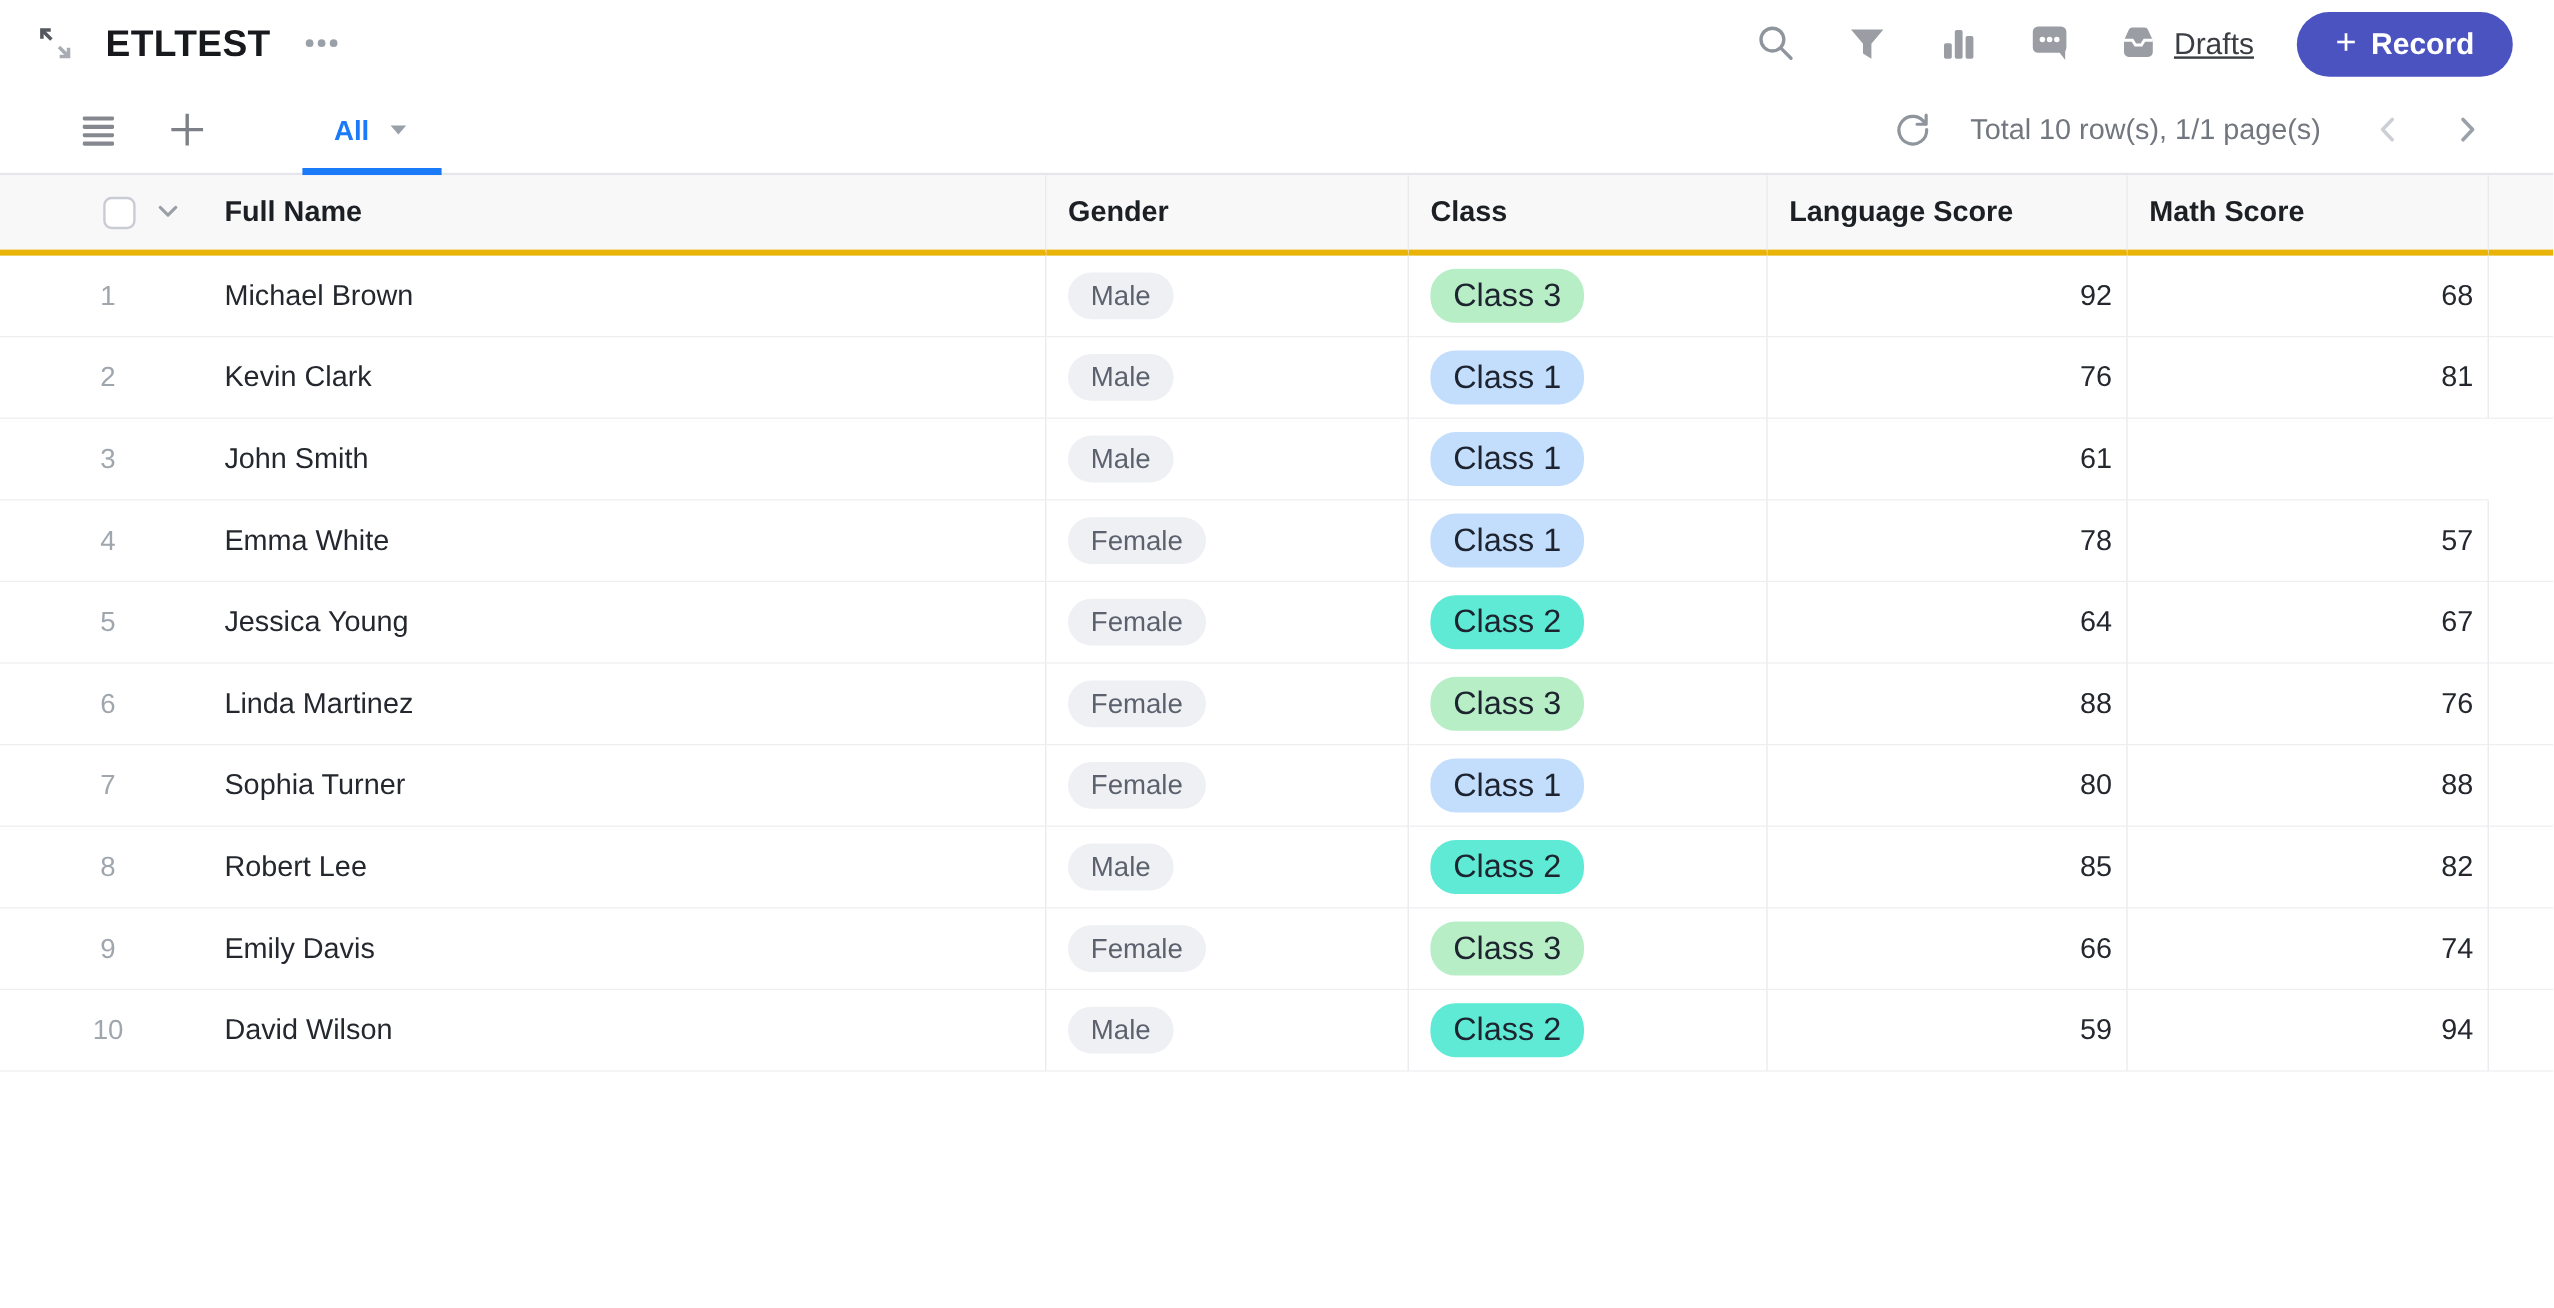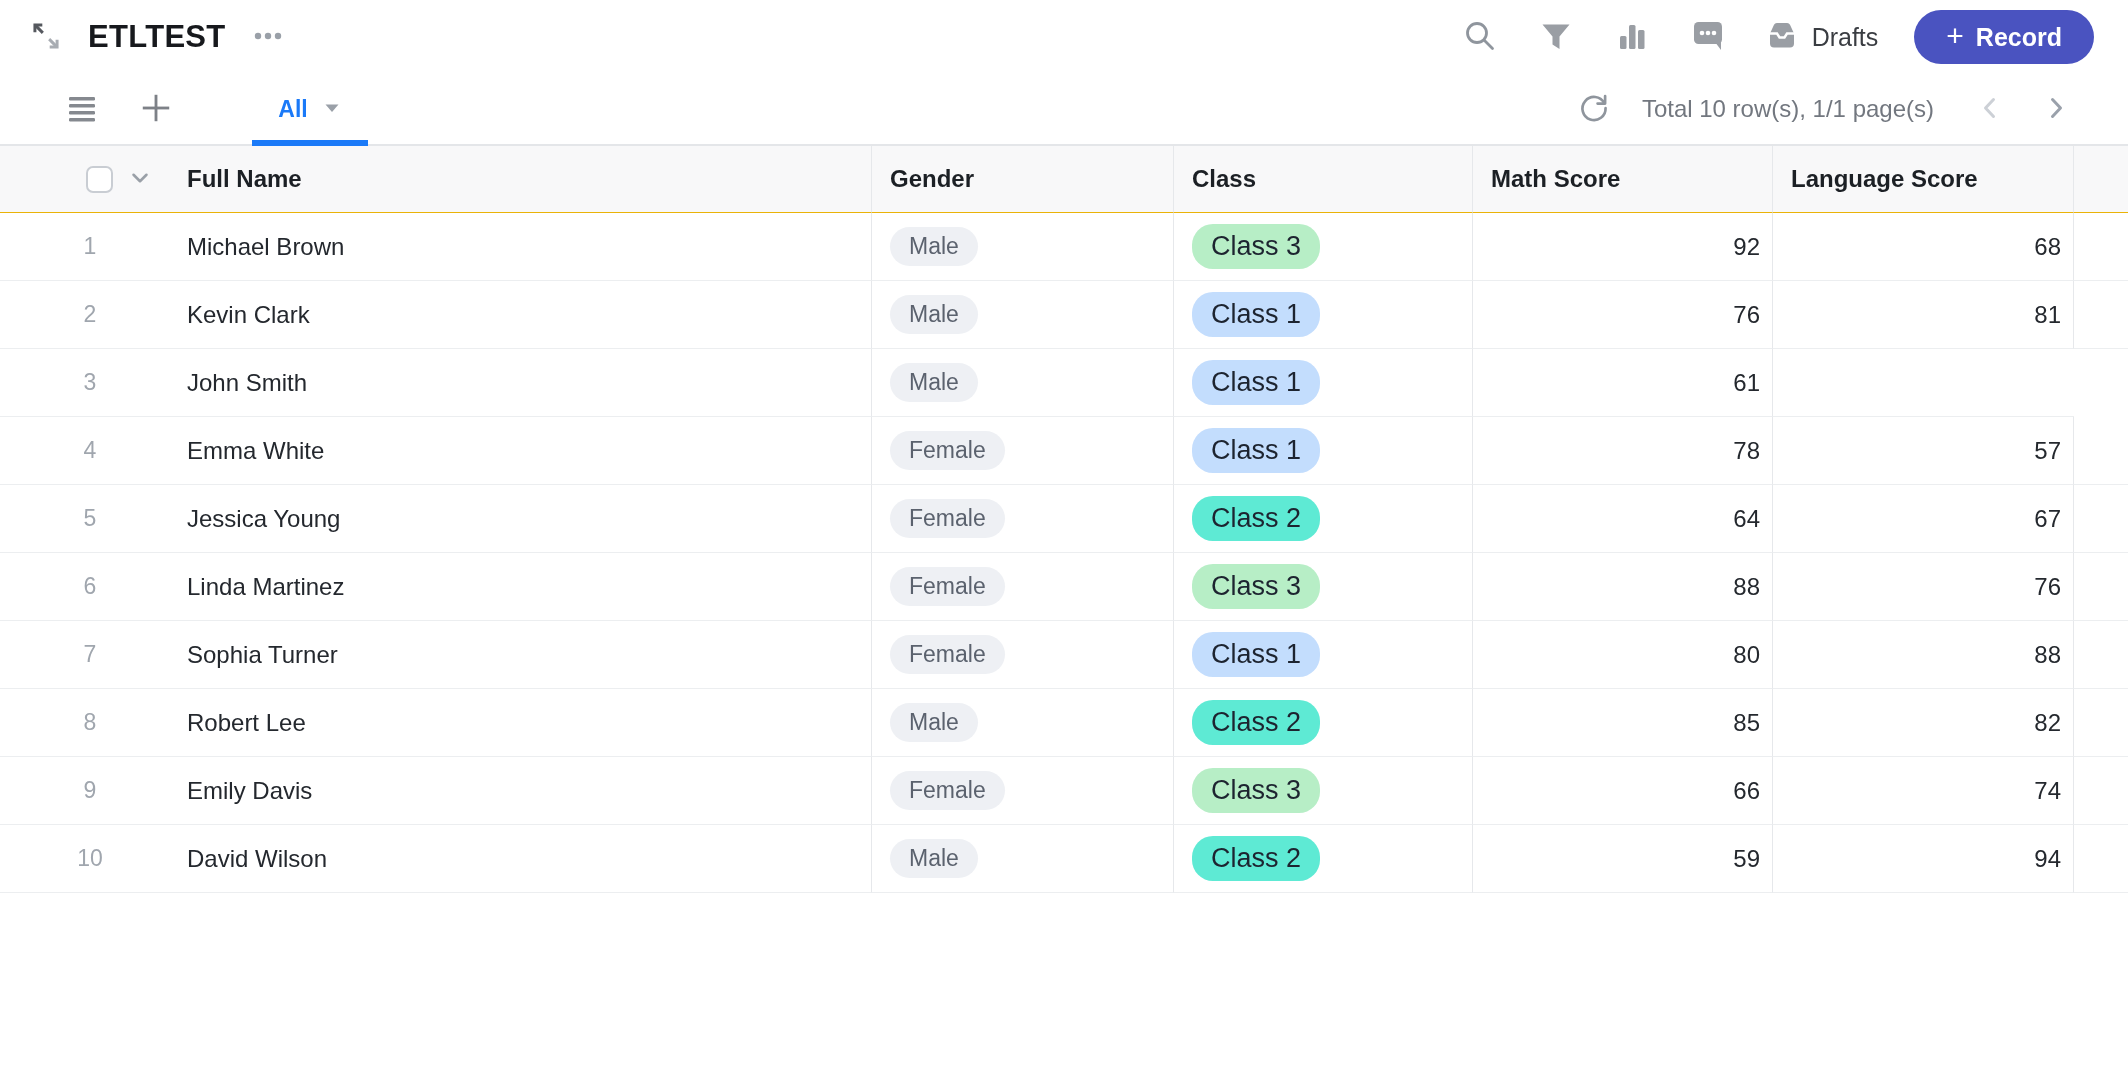--- a/index.html
+++ b/index.html
@@ -6,41 +6,41 @@
   body{font-family:"Liberation Sans","DejaVu Sans",sans-serif;-webkit-font-smoothing:antialiased;}
   .app{position:relative;width:2128px;height:1060px;background:#ffffff;overflow:hidden;color:#24282e;}
 
   
   .top{position:absolute;top:0;left:0;width:100%;height:74px;display:flex;align-items:center;}
   .top-left{display:flex;align-items:center;gap:20px;padding-left:26px;}
   .icon-btn{display:flex;align-items:center;justify-content:center;width:40px;height:40px;background:none;border:none;padding:0;cursor:pointer;}
   .page-title{font-size:31px;font-weight:700;color:#17191d;letter-spacing:.3px;margin:0 2px;}
   .top-right{margin-left:auto;display:flex;align-items:center;gap:36px;padding-right:34px;}
   .drafts-btn{display:flex;align-items:center;gap:12px;background:none;border:none;padding:0;cursor:pointer;}
-  .drafts-label{font-size:25px;color:#3a3d42;}
+  .drafts-label{font-size:25px;color:#3a3d42;text-decoration:underline;}
   .record-btn{display:flex;align-items:center;gap:12px;height:54px;padding:0 32px;border:none;border-radius:27px;background:#4a53c0;color:#ffffff;font-size:25px;font-weight:700;cursor:pointer;font-family:inherit;}
   .record-plus{font-size:30px;font-weight:400;line-height:1;position:relative;top:-1px;}
 
   
   .toolbar{position:absolute;top:74px;left:0;width:100%;height:72px;border-bottom:2px solid #e4e6e9;display:flex;align-items:center;box-sizing:border-box;}
   .toolbar-left{display:flex;align-items:center;padding-left:62px;}
   .toolbar-left .icon-btn{margin-right:34px;}
   .view-tab{position:relative;height:70px;width:116px;margin-left:42px;display:flex;align-items:center;justify-content:center;gap:14px;background:none;border:none;cursor:pointer;font-family:inherit;}
   .view-tab-label{color:#1b7af8;font-size:23px;font-weight:700;}
   .tab-underline{position:absolute;left:0;bottom:-2px;width:100%;height:6px;background:#1b7af8;}
   .toolbar-right{margin-left:auto;display:flex;align-items:center;gap:28px;padding-right:52px;}
   .total-text{font-size:24px;color:#72777f;white-space:nowrap;}
   .pager{display:flex;align-items:center;gap:26px;margin-left:8px;}
 
   
   .grid{position:absolute;top:146px;left:0;width:2128px;}
   .grow{display:grid;grid-template-columns:180px 692px 302px 299px 300px 301px 54px;height:68px;}
   .grow.head{height:67px;background:#f8f8f9;}
   .cell{display:flex;align-items:center;border-bottom:1px solid #eceef0;font-size:24px;color:#24282e;box-sizing:border-box;overflow:hidden;}
-  .head .cell{border-bottom:1px solid #eab308;font-weight:700;color:#1c2025;}
+  .head .cell{border-bottom:5px solid #eab308;font-weight:700;color:#1c2025;}
   .br{border-right:1px solid #e6e8eb;}
   .cell.selector{padding-left:86px;gap:13px;}
   .checkbox{width:27px;height:27px;border:2px solid #c9cdd3;border-radius:7px;background:#fff;box-sizing:border-box;cursor:pointer;}
   .cell.num{justify-content:center;color:#a0a6ae;font-size:23px;}
   .cell.name{padding-left:7px;}
   .cell.pad{padding-left:18px;}
   .cell.score{justify-content:flex-end;padding-right:12px;}
   .pill{display:inline-flex;align-items:center;border-radius:21px;padding:6px 19px;font-size:23px;line-height:1.2;}
   .pill.gender{background:#eef0f4;color:#5b626e;}
   .badge{display:inline-flex;align-items:center;border-radius:21px;padding:6px 19px;font-size:27px;line-height:1.2;color:#1d2430;}
@@ -198,22 +198,22 @@
           <span>
             <svg width="24" height="24" viewBox="0 0 26 26" fill="none">
               <path d="M6 9.5 L13 16.5 L20 9.5" stroke="#9aa0a8" stroke-width="2.8" stroke-linecap="round" stroke-linejoin="round"></path>
             </svg>
           </span>
         </button>
       </div>
       <div class="cell name br">Full Name</div>
       <div class="cell pad br">Gender</div>
       <div class="cell pad br">Class</div>
+      <div class="cell pad br">Language Score</div>
       <div class="cell pad br">Math Score</div>
-      <div class="cell pad br">Language Score</div>
       <div class="cell"></div>
     </div>
 
     <div class="grow">
       <div class="cell num">1</div>
       <div class="cell name br">Michael Brown</div>
       <div class="cell pad br">
           <span class="pill gender">Male</span>
         </div>
       <div class="cell pad br">

